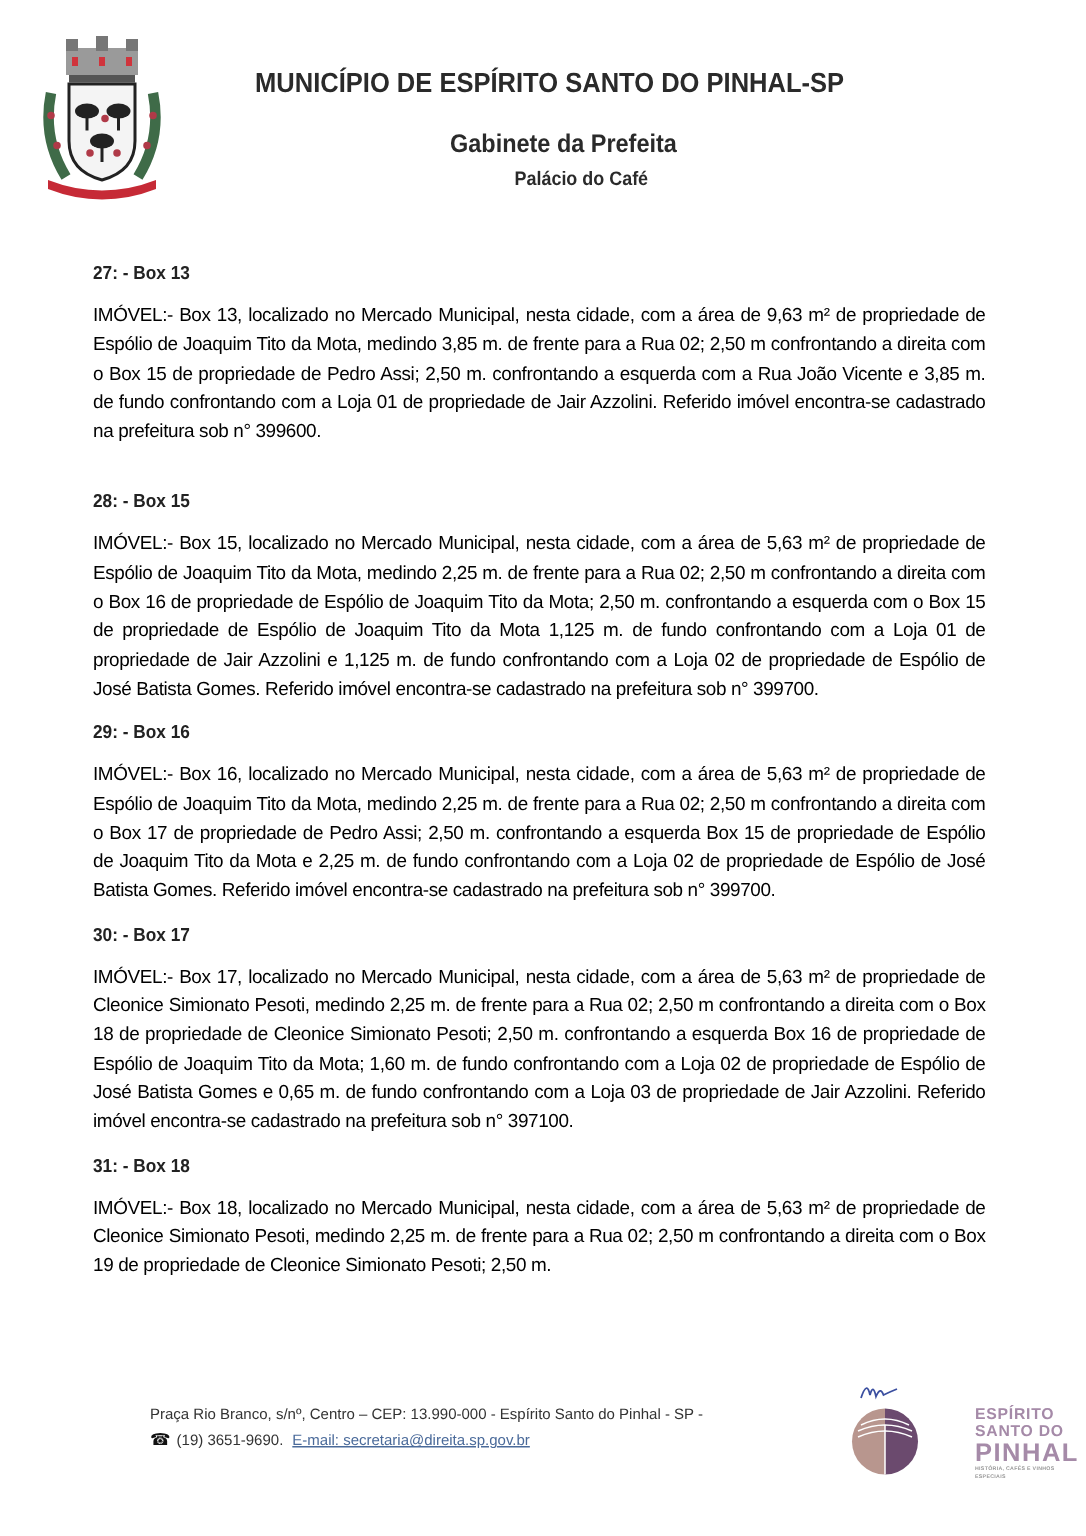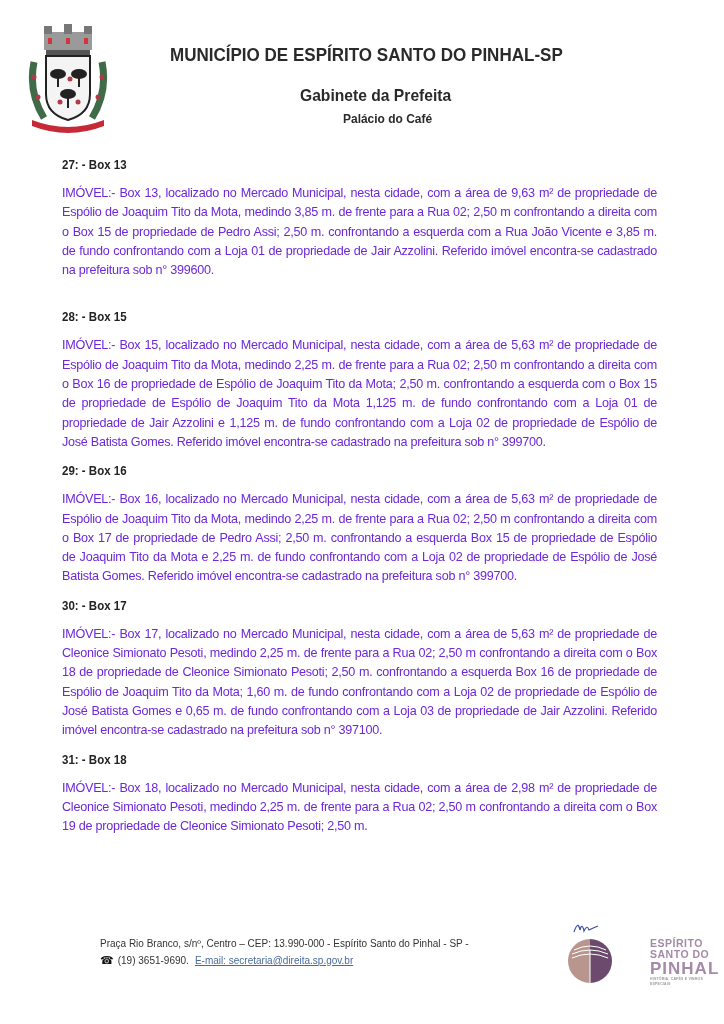--- a/index.html
+++ b/index.html
@@ -15,28 +15,28 @@
       transform: scaleX(0.92); transform-origin: left top;
     }
     .subtitle {
       position: absolute; left: 300px; top: 86px; font-size: 17px; font-weight: bold; color: #2a2a2a;
       white-space: nowrap; transform: scaleX(0.92); transform-origin: left top;
     }
     .subsubtitle {
       position: absolute; left: 343px; top: 111px; font-size: 13px; font-weight: bold; color: #2a2a2a;
       white-space: nowrap; transform: scaleX(0.92); transform-origin: left top;
     }
-    .content { position: absolute; left: 62px; top: 158px; width: 595px; }
+    .content { position: absolute; left: 62px; top: 175px; width: 595px; }
     .entry-heading {
       font-size: 12.5px; font-weight: bold; margin: 0 0 12px 0; color: #222;
       transform: scaleX(0.92); transform-origin: left top; white-space: nowrap;
     }
     .entry-body {
       font-size: 12.6px; line-height: 19.3px; text-align: justify; margin: 0;
-      color: #6d28d9; font-family: "Liberation Sans Narrow", "Liberation Sans", sans-serif;
+      color: #000000; font-family: "Liberation Sans Narrow", "Liberation Sans", sans-serif;
       letter-spacing: -0.25px;
     }
     .entry { margin-bottom: 30px; }
     .entry.e1 { margin-bottom: 30px; }
     .entry.e2 { margin-bottom: 12px; }
     .entry.e3 { margin-bottom: 12px; }
     .entry.e4 { margin-bottom: 12px; }
     .footer {
       position: absolute; left: 100px; top: 936px; width: 440px; 
       font-size: 10px; color: #333; line-height: 16px;
@@ -105,21 +105,21 @@
   <div class="entry e3">
     <div class="entry-heading">29: - Box 16</div>
     <p class="entry-body">IMÓVEL:- Box 16, localizado no Mercado Municipal, nesta cidade, com a área de 5,63 m² de propriedade de Espólio de Joaquim Tito da Mota, medindo 2,25 m. de frente para a Rua 02; 2,50 m confrontando a direita com o Box 17 de propriedade de Pedro Assi; 2,50 m. confrontando a esquerda Box 15 de propriedade de Espólio de Joaquim Tito da Mota e 2,25 m. de fundo confrontando com a Loja 02 de propriedade de Espólio de José Batista Gomes. Referido imóvel encontra-se cadastrado na prefeitura sob n° 399700.</p>
   </div>
   <div class="entry e4">
     <div class="entry-heading">30: - Box 17</div>
     <p class="entry-body">IMÓVEL:- Box 17, localizado no Mercado Municipal, nesta cidade, com a área de 5,63 m² de propriedade de Cleonice Simionato Pesoti, medindo 2,25 m. de frente para a Rua 02; 2,50 m confrontando a direita com o Box 18 de propriedade de Cleonice Simionato Pesoti; 2,50 m. confrontando a esquerda Box 16 de propriedade de Espólio de Joaquim Tito da Mota; 1,60 m. de fundo confrontando com a Loja 02 de propriedade de Espólio de José Batista Gomes e 0,65 m. de fundo confrontando com a Loja 03 de propriedade de Jair Azzolini. Referido imóvel encontra-se cadastrado na prefeitura sob n° 397100.</p>
   </div>
   <div class="entry">
     <div class="entry-heading">31: - Box 18</div>
-    <p class="entry-body">IMÓVEL:- Box 18, localizado no Mercado Municipal, nesta cidade, com a área de 2,98 m² de propriedade de Cleonice Simionato Pesoti, medindo 2,25 m. de frente para a Rua 02; 2,50 m confrontando a direita com o Box 19 de propriedade de Cleonice Simionato Pesoti; 2,50 m.</p>
+    <p class="entry-body">IMÓVEL:- Box 18, localizado no Mercado Municipal, nesta cidade, com a área de 5,63 m² de propriedade de Cleonice Simionato Pesoti, medindo 2,25 m. de frente para a Rua 02; 2,50 m confrontando a direita com o Box 19 de propriedade de Cleonice Simionato Pesoti; 2,50 m.</p>
   </div>
 </div>
 
 <div class="signature">
   <svg width="30" height="18" viewBox="0 0 30 18">
       <path d="M2 14 Q6 2 8 12 Q10 4 12 13 Q15 6 17 12 Q21 10 26 8" stroke="#3b4fa0" stroke-width="1.2" fill="none"></path>
     </svg>
 </div>
 
 <div class="footer">

